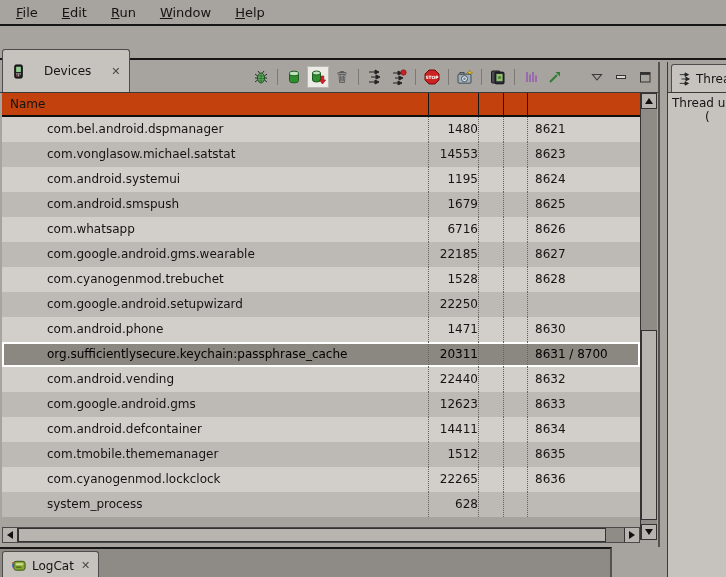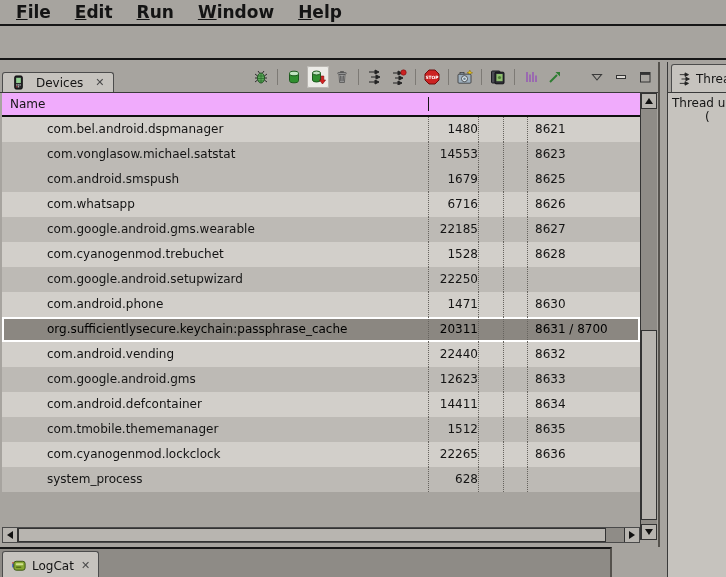--- a/index.html
+++ b/index.html
@@ -8,51 +8,51 @@
     position:relative; width:726px; height:577px; overflow:hidden;
     background:#a7a49f; color:#141414;
     font-family:"DejaVu Sans", sans-serif;
   }
   
   .menubar {
     position:absolute; top:0; left:0; width:726px; height:26px;
     display:flex; align-items:center; padding-left:4px;
     border-bottom:2px solid #161616; background:#a7a49f;
   }
-  .menu-item { display:inline-block; padding:3px 12px; font-size:17px; cursor:default;font-weight:bold; }
+  .menu-item { display:inline-block; padding:3px 12px; font-size:13px; cursor:default; }
   .menu-item::first-letter { text-decoration:underline; }
   .topstrip {
     position:absolute; top:28px; left:0; width:726px; height:32px;
     background:#a7a49f; border-bottom:2px solid #161616;
   }
   
   .devices-panel {
     position:absolute; top:62px; left:0; width:660px; height:485px;
     border-right:2px solid #55524d;
   }
   .tabrow { position:relative; height:31px; border-bottom:1px solid #3a3a3a; background:#a7a49f; }
   .tab {
-    position:absolute; left:2px; bottom:0; height:20px;
-    display:flex; align-items:center; gap:10px; padding:2px 8px;
+    position:absolute; left:2px; bottom:0; height:43px;
+    display:flex; align-items:center; gap:18px; padding:2px 8px;
     background:#c6c3be; border:1px solid #4c4c4c; border-bottom:none;
     border-radius:3px 3px 0 0; font-size:12px; white-space:nowrap;
   }
   .tab-close { font-size:11px; font-weight:bold; color:#4a4a4a; padding-left:2px; cursor:default; }
   .devices-toolbar {
     position:absolute; right:2px; top:2px; height:26px;
     display:flex; align-items:center; gap:2px;
   }
   .tbtn { width:22px; height:22px; display:flex; align-items:center; justify-content:center; border-radius:2px; }
   .tbtn.active { background:#ecebe7; box-shadow:inset 0 0 0 1px #b9b6b1; }
   .tsep { width:1px; height:16px; background:#7d7a75; margin:0 3px; }
   .tgap { width:16px; }
   .tbtn svg { display:block; }
   
   .table { position:absolute; top:31px; left:2px; width:638px; font-size:12px; }
-  .thead { display:flex; height:24px; background:#f0abfc; border-bottom:2px solid #0f0f0f;align-items:center; }
+  .thead { display:flex; height:24px; background:#c2410c; border-bottom:2px solid #0f0f0f; }
   .th { display:flex; align-items:center; border-right:1px solid #161616; overflow:hidden; }
   .th.name { width:427px; padding-left:8px; }
   .th.pid  { width:50px; }
   .th.c3   { width:25px; }
   .th.c4   { width:24px; }
   .th.port { flex:1; border-right:none; }
   .tbody { font-size:12px; }
   .trow { display:flex; height:25px; line-height:24px; background:#d2cfca; }
   .trow.alt { background:#bdbab5; }
   .trow.selected { background:#8b8781; color:#000000; box-shadow:inset 0 0 0 2px #ffffff; }
@@ -292,20 +292,27 @@
             <div class="td c4"></div>
             <div class="td port">8621</div>
           </div>
           <div class="trow alt">
             <div class="td name">com.vonglasow.michael.satstat</div>
             <div class="td pid">14553</div>
             <div class="td c3"></div>
             <div class="td c4"></div>
             <div class="td port">8623</div>
           </div>
+          <div class="trow">
+            <div class="td name">com.android.systemui</div>
+            <div class="td pid">1195</div>
+            <div class="td c3"></div>
+            <div class="td c4"></div>
+            <div class="td port">8624</div>
+          </div>
           <div class="trow alt">
             <div class="td name">com.android.smspush</div>
             <div class="td pid">1679</div>
             <div class="td c3"></div>
             <div class="td c4"></div>
             <div class="td port">8625</div>
           </div>
           <div class="trow">
             <div class="td name">com.whatsapp</div>
             <div class="td pid">6716</div>

